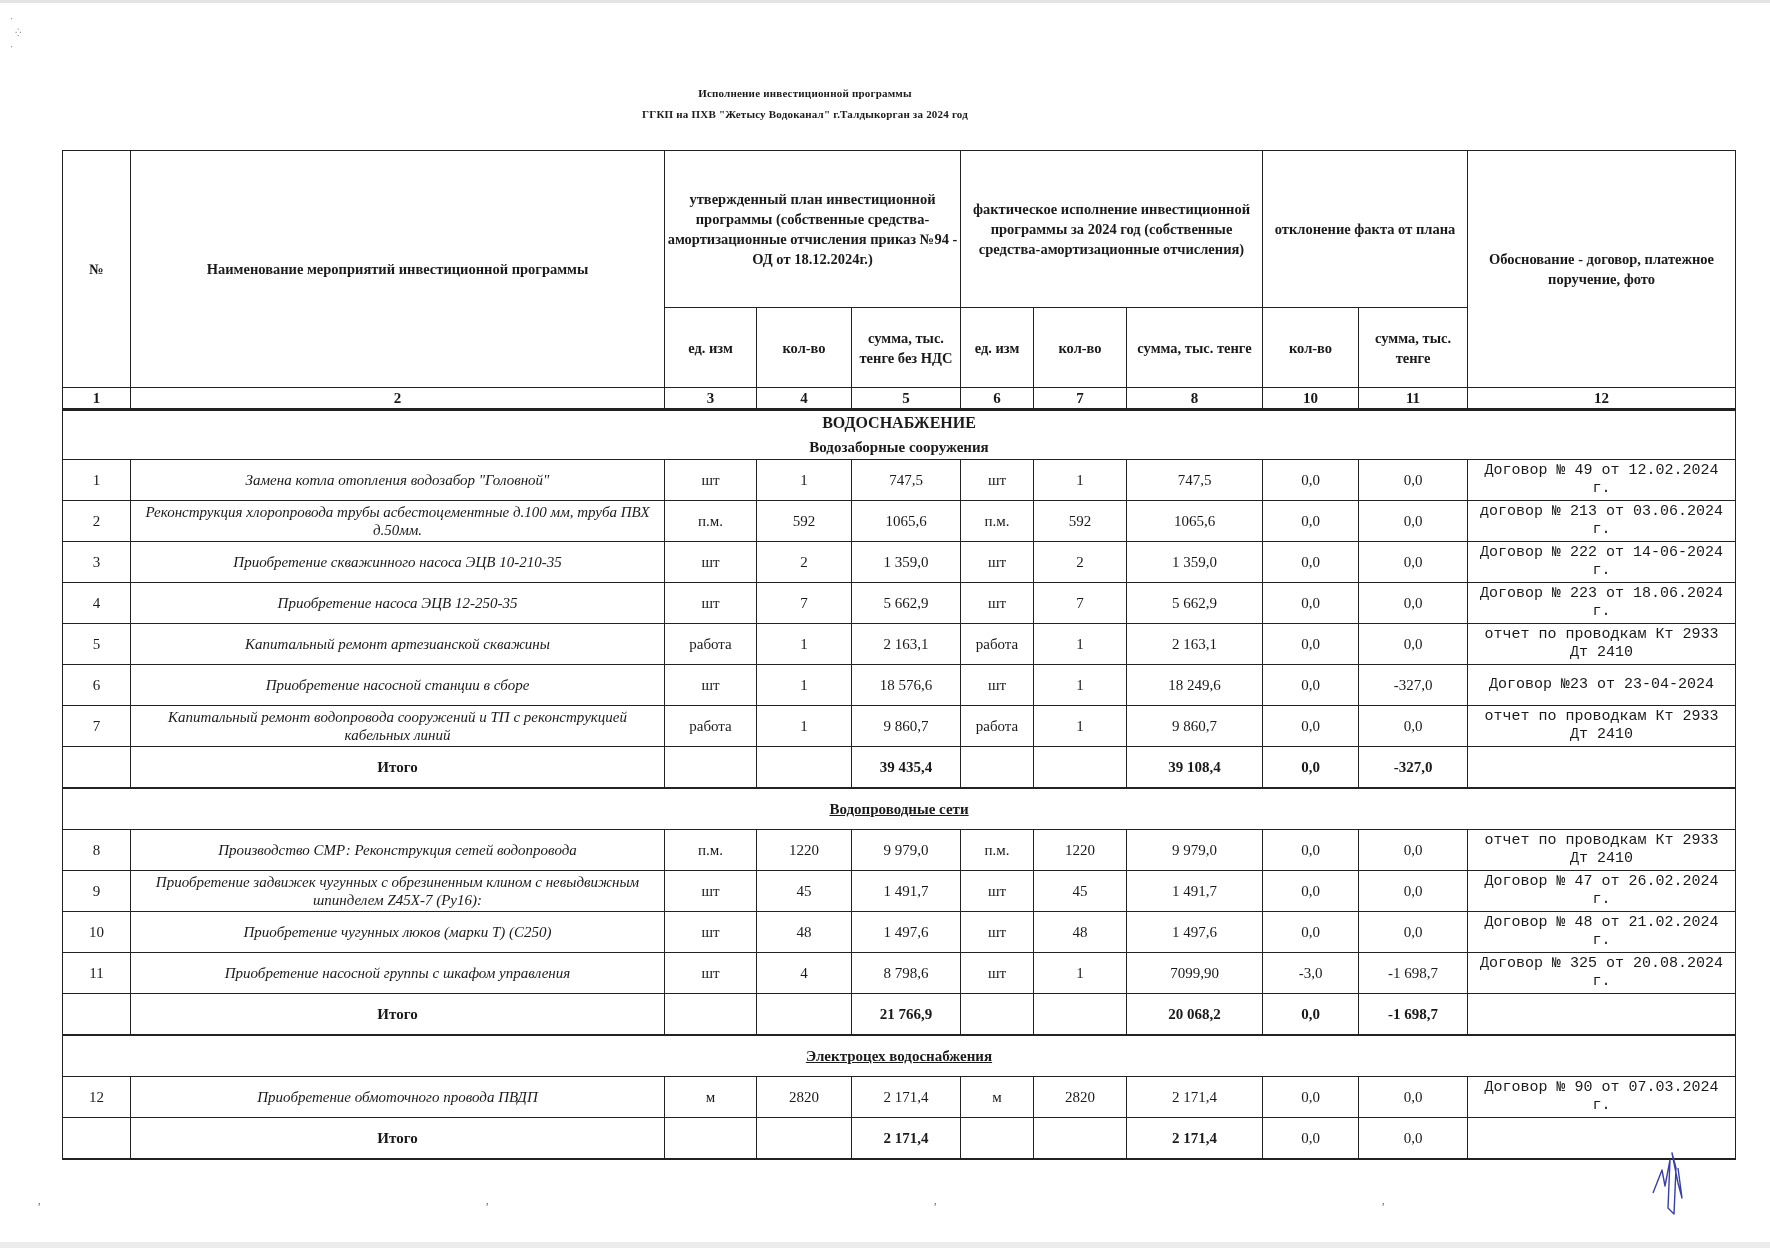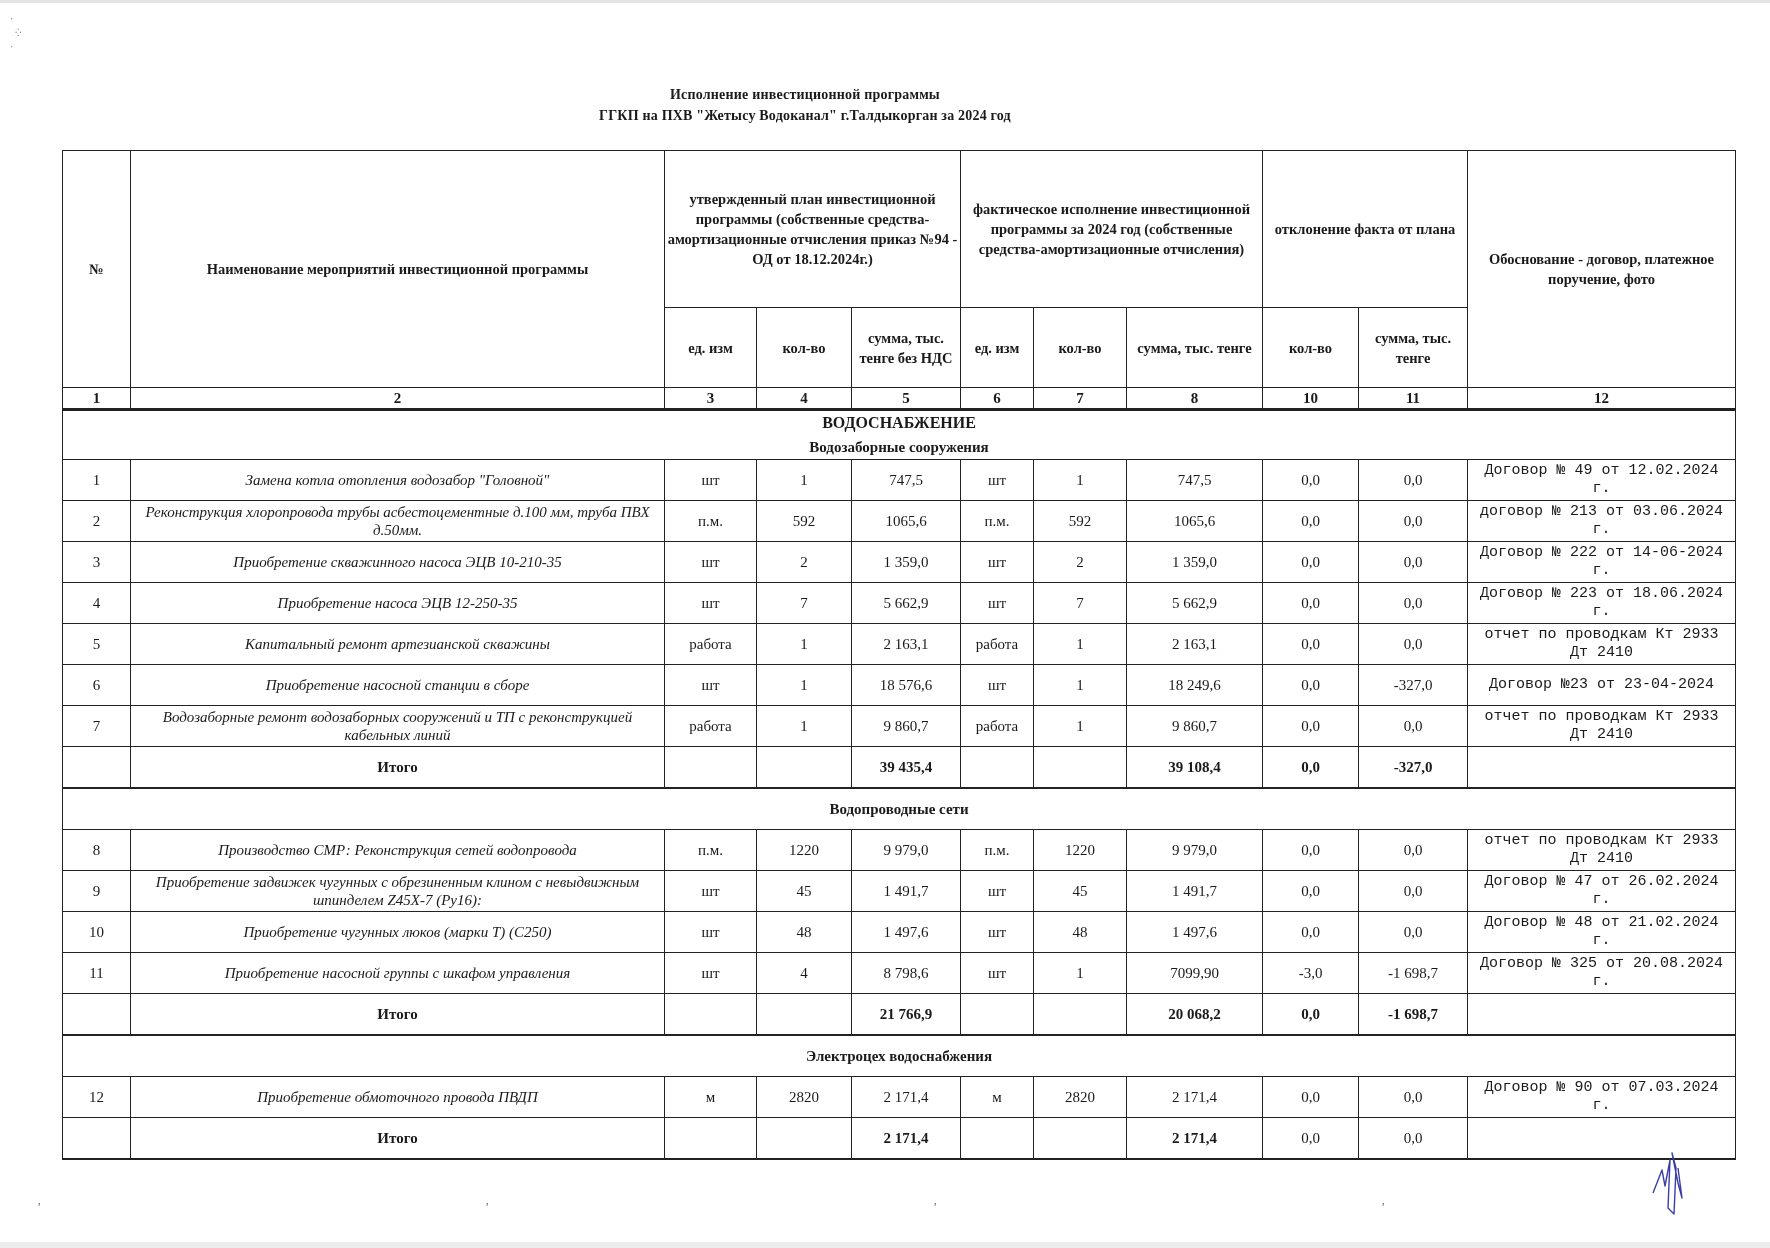--- a/index.html
+++ b/index.html
@@ -5,21 +5,21 @@
   html, body { margin: 0; padding: 0; }
   body {
     width: 1770px; height: 1248px; background: #ffffff; position: relative; overflow: hidden;
     font-family: "Liberation Serif", "DejaVu Serif", serif; color: #1a1a1a;
   }
   .topline { position: absolute; left: 0; top: 0; width: 1770px; height: 3px; background: #e4e4e4; }
   .bottomline { position: absolute; left: 0; top: 1242px; width: 1770px; height: 6px; background: #ececec; }
   .specks { position: absolute; left: 10px; top: 12px; font-size: 10px; color: #777; line-height: 14px; }
   .title {
     position: absolute; left: 0; width: 1610px; text-align: center;
-    font-weight: bold; font-size: 14px; letter-spacing: 0.2px;
+    font-weight: bold; font-size: 11px; letter-spacing: 0.2px;
   }
   .title.l1 { top: 87px; }
   .title.l2 { top: 108px; }
   table.grid {
     position: absolute; left: 62px; top: 150px; width: 1673px;
     border-collapse: collapse; table-layout: fixed;
     font-size: 15px;
   }
   table.grid td, table.grid th {
     border: 1.5px solid #222; padding: 0 4px; text-align: center; vertical-align: middle;
@@ -28,21 +28,21 @@
   table.grid th { font-weight: bold; font-size: 14.5px; line-height: 20px; }
   td.name { text-align: left; padding-left: 3px; line-height: 17px; font-style: italic; }
   td.just { text-align: left; padding-left: 3px; vertical-align: top; line-height: 17px; padding-top: 2px; font-family: Liberation Mono, monospace; }
   tr.num td { font-weight: bold; height: 20px; border-bottom: 3px solid #222; }
   tr.sect td { border-left: 1.5px solid #222; border-right: 1.5px solid #222; border-top: none; border-bottom: none; font-weight: bold; height: 24px; margin-top: 8px; }
   tr.sect.first td { border-top: 3px solid #222; }
   tr.sect.last td { border-bottom: 1.5px solid #222; }
   tr.item td { height: 40px; }
   tr.total td { height: 40px; border-bottom: 2.5px solid #222; }
   tr.total td.bold { font-weight: bold; }
-  tr.gap td { height: 40px; font-weight: bold; border-top: 2.5px solid #222; border-bottom: 1.5px solid #222; }
+  tr.gap td { height: 40px; font-weight: bold; border-top: 2.5px solid #222; border-bottom: 1.5px solid #222; text-decoration: underline; }
   .sig {
     position: absolute; left: 1648px; top: 1148px; width: 50px; height: 70px;
   }
   .tick { position: absolute; top: 1200px; font-size: 12px; color: #555; }
 </style>
 </head>
 <body>
 
 <div class="topline"></div>
 <div class="specks">·<br>&nbsp;&nbsp;⁛<br>·</div>
@@ -177,21 +177,21 @@
         <td>18 576,6</td>
         <td>шт</td>
         <td>1</td>
         <td>18 249,6</td>
         <td>0,0</td>
         <td>-327,0</td>
         <td class="just">Договор №23 от 23-04-2024</td>
       </tr>
       <tr class="item">
         <td>7</td>
-        <td class="name">Водозаборные ремонт водозаборных сооружений и ТП с реконструкцией кабельных линий</td>
+        <td class="name">Капитальный ремонт водопровода сооружений и ТП с реконструкцией кабельных линий</td>
         <td>работа</td>
         <td>1</td>
         <td>9 860,7</td>
         <td>работа</td>
         <td>1</td>
         <td>9 860,7</td>
         <td>0,0</td>
         <td>0,0</td>
         <td class="just">отчет по проводкам Кт 2933 Дт 2410</td>
       </tr>

